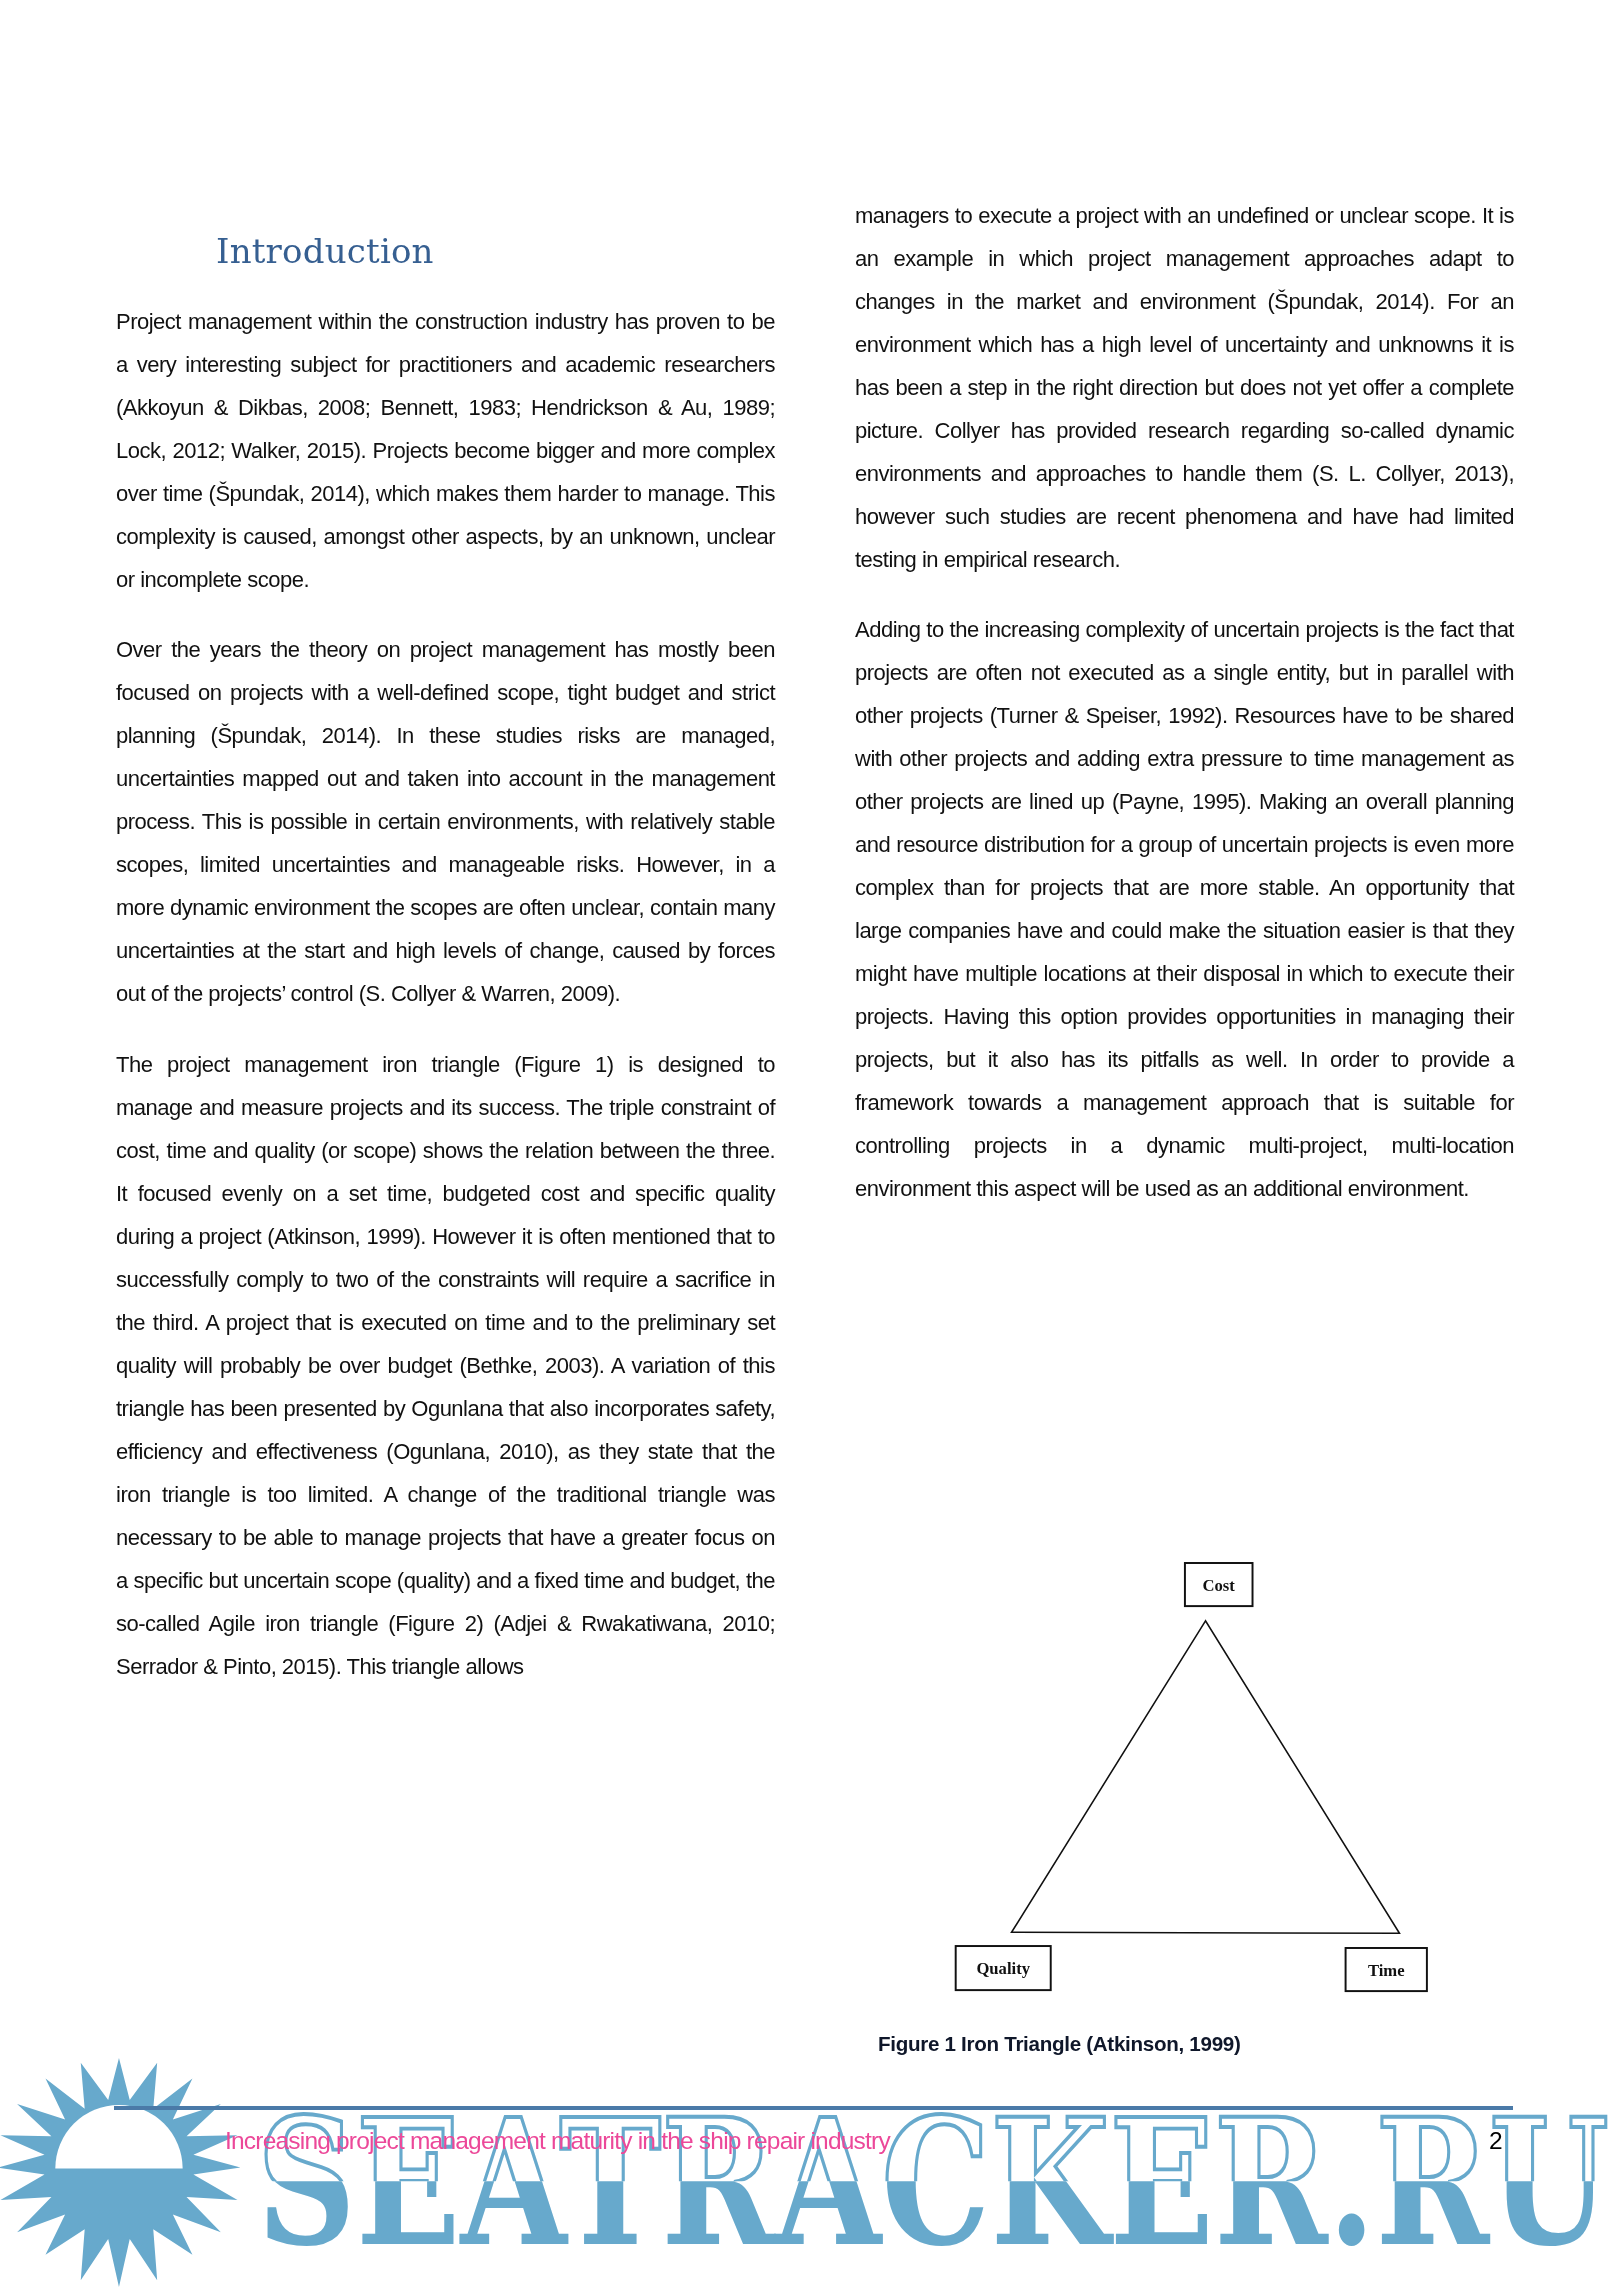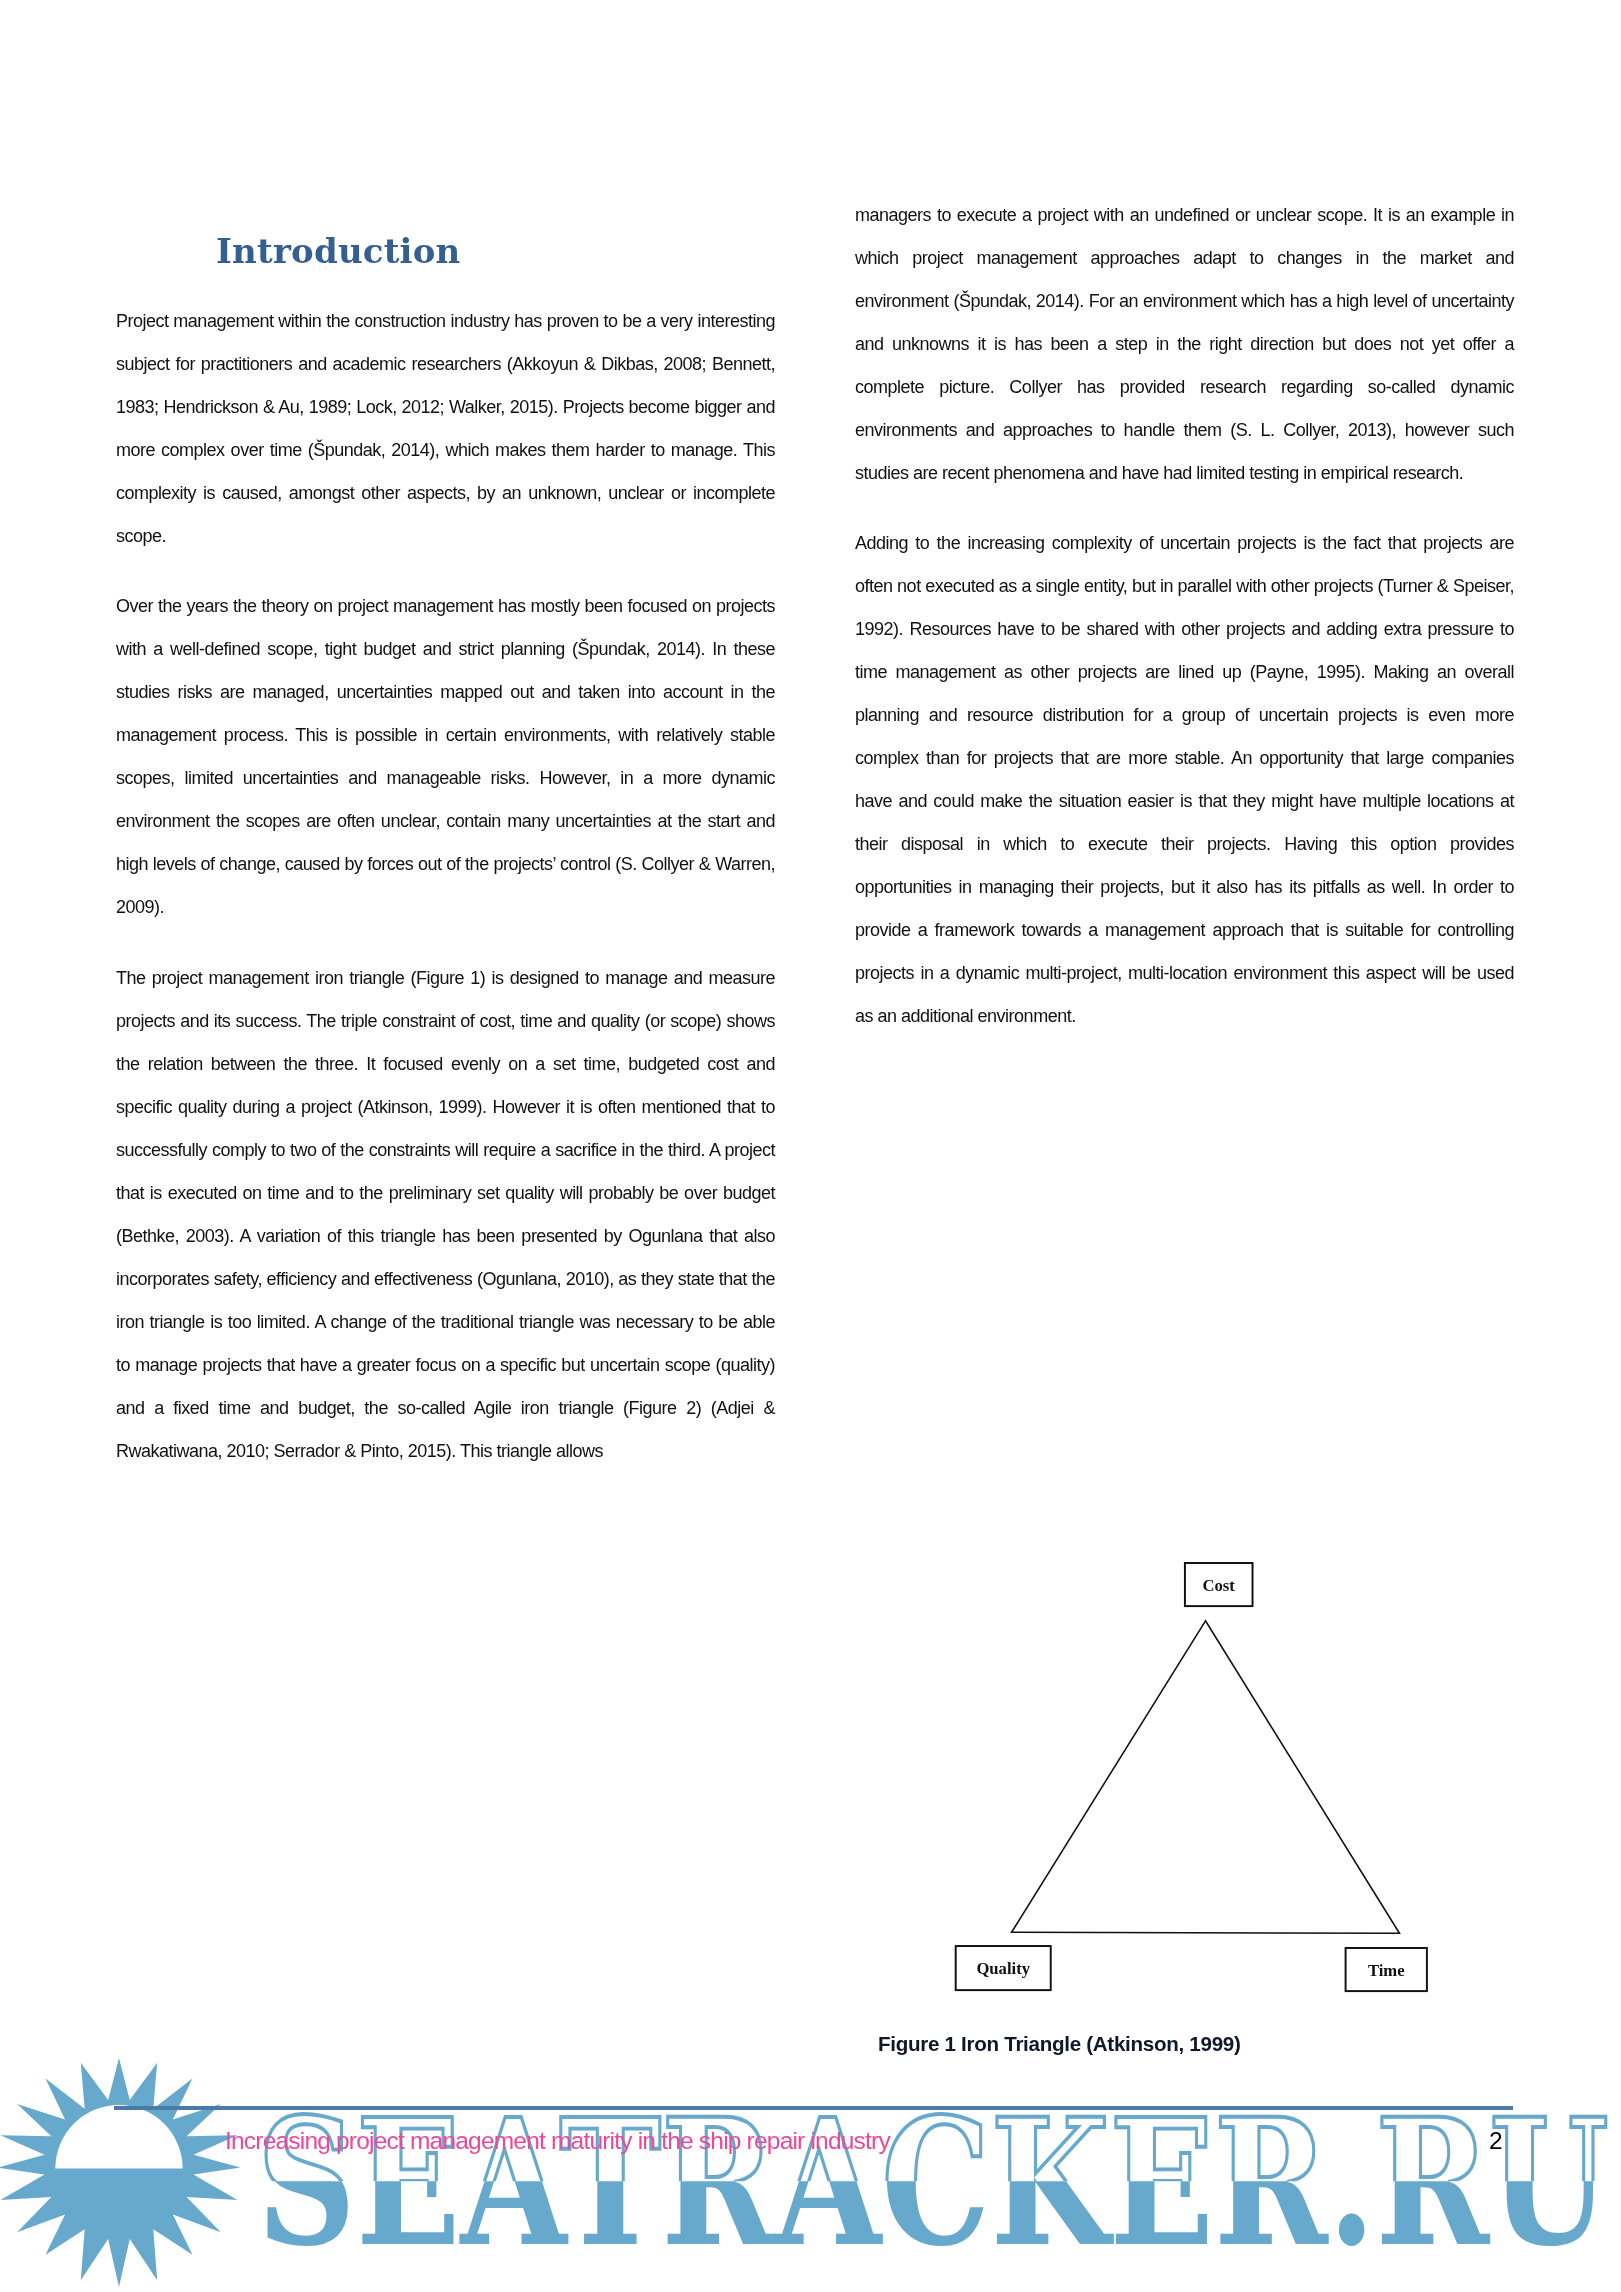--- a/index.html
+++ b/index.html
@@ -1,27 +1,27 @@
 <!DOCTYPE html>
 <html><head>
 <meta charset="utf-8">
 <style>
   html, body { margin: 0; padding: 0; background: #ffffff; }
   body { width: 1621px; height: 2293px; position: relative; overflow: hidden; font-family: "Liberation Sans", sans-serif; color: #000; }
   .page { position: absolute; inset: 0; }
   .heading {
     position: absolute; left: 216px; top: 231px;
-    font-family: "DejaVu Serif", serif; font-weight: bold; font-size: 34px;
+    font-family: "DejaVu Serif", serif; font-weight: normal; font-size: 34px;
     color: #365f91; letter-spacing: 0.2px; margin: 0;
   }
   .col { position: absolute; width: 659px; }
   .col-left { left: 116px; top: 300px; }
   .col-right { left: 855px; top: 194px; }
   .para {
-    margin: 0 0 27.4px 0; font-family: "Liberation Sans", sans-serif; font-size: 18px;
+    margin: 0 0 27.4px 0; font-family: "Liberation Sans", sans-serif; font-size: 22px;
     line-height: 43px; text-align: justify; text-align-last: left;
     letter-spacing: -0.5px; word-spacing: 0px; color: #111;
   }
   .figure { position: absolute; left: 941px; top: 1549px; width: 529px; height: 461px; }
   .figure svg { position: absolute; left: 0; top: 0; }
   .caption {
     position: absolute; left: 878px; top: 2032px; margin: 0;
     font-family: "Liberation Sans", sans-serif; font-weight: bold; font-size: 20.6px;
     color: #0f172a; letter-spacing: -0.3px;
   }

